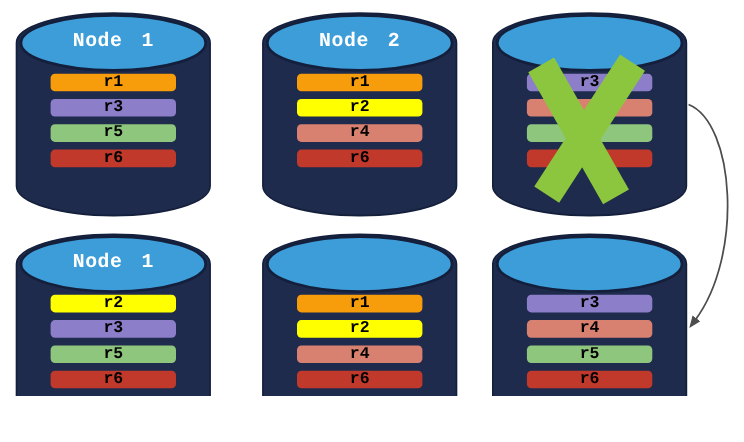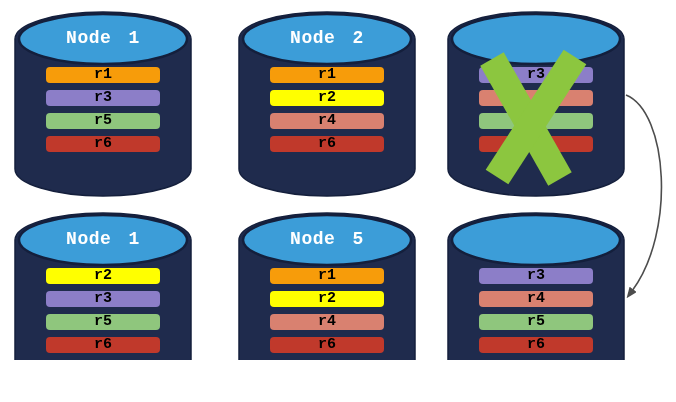--- a/index.html
+++ b/index.html
@@ -83,21 +83,20 @@
     <div class="bar b1" style="background-color: rgb(140, 126, 200);"><span>r3</span></div>
     <div class="bar b2" style="background-color: rgb(143, 198, 125);"><span>r5</span></div>
     <div class="bar b3" style="background-color: rgb(192, 57, 43);"><span>r6</span></div>
   </div>
 
   <div class="node" style="left:237px;top:209px;">
     <svg class="cyl" viewBox="0 0 180 190">
       <path class="body" d="M2,31 A88,27 0 0 1 178,31 L178,161 A88,27 0 0 1 2,161 Z"></path>
       <ellipse class="lid" cx="90" cy="31" rx="84" ry="25"></ellipse>
     </svg>
-    <div class="title">Node 5</div>
     <div class="bar b0" style="background-color: rgb(247, 156, 10);"><span>r1</span></div>
     <div class="bar b1" style="background-color: rgb(255, 255, 0);"><span>r2</span></div>
     <div class="bar b2" style="background-color: rgb(217, 129, 112);"><span>r4</span></div>
     <div class="bar b3" style="background-color: rgb(192, 57, 43);"><span>r6</span></div>
   </div>
 
   <div class="node" style="left:446px;top:209px;">
     <svg class="cyl" viewBox="0 0 180 190">
       <path class="body" d="M2,31 A88,27 0 0 1 178,31 L178,161 A88,27 0 0 1 2,161 Z"></path>
       <ellipse class="lid" cx="90" cy="31" rx="84" ry="25"></ellipse>

